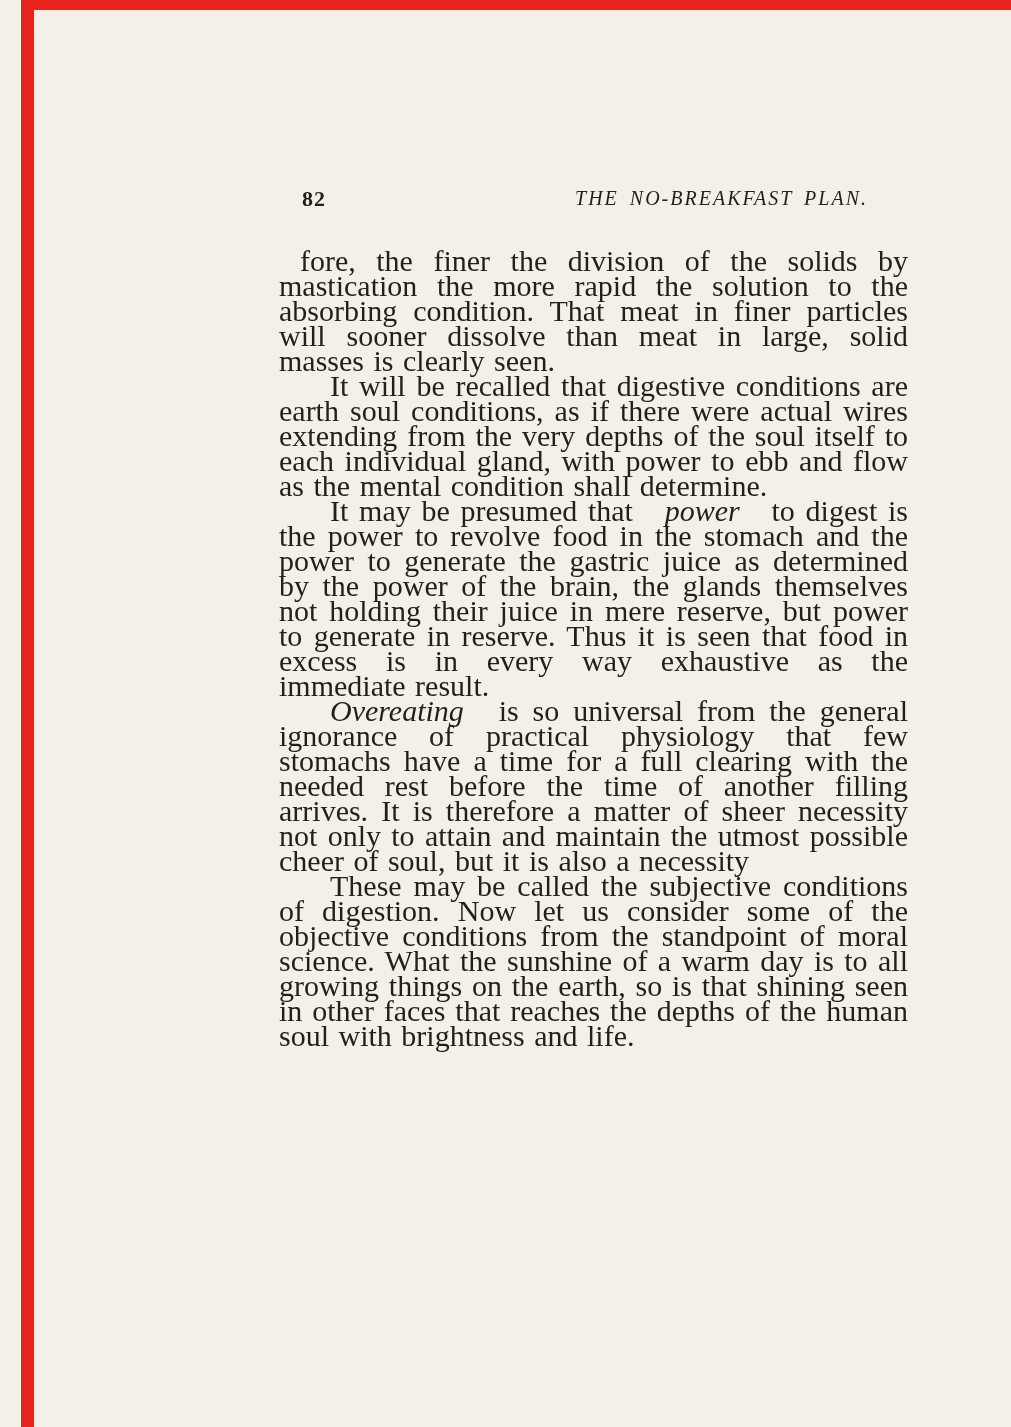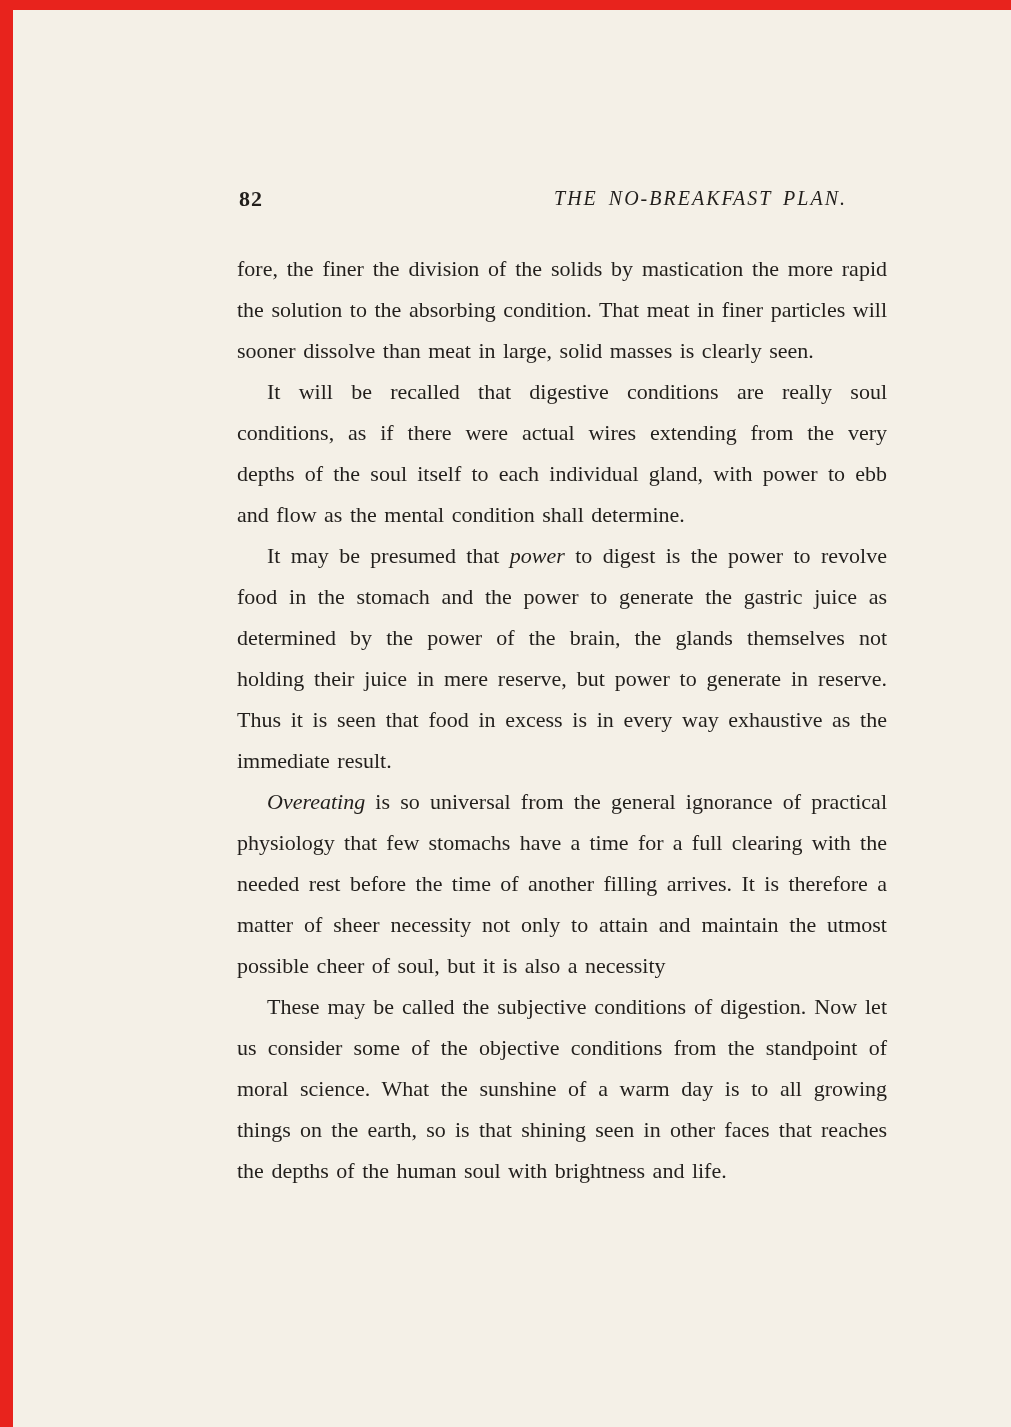--- a/index.html
+++ b/index.html
@@ -1,20 +1,20 @@
 <!DOCTYPE html>
 <html style="--paper: #f4f0e7; --ink: #221f1c; --edge_red: #e8231d;"><head>
 <meta charset="utf-8">
 <style>
   :root {
     --paper: #f4f0e7;
     --ink: #221f1c;
     --edge_red: #e8231d;
   }
-  * { box-sizing: border-box; }
+  * { box-sizing: border-box; margin-left: 21px; }
   html, body { margin: 0; padding: 0; }
   body {
     width: 1011px;
     height: 1427px;
     background: var(--paper);
     font-family: "Liberation Serif", "DejaVu Serif", serif;
     color: var(--ink);
     position: relative;
     overflow: hidden;
   }
@@ -56,22 +56,22 @@
     top: 1px;
     text-align: right;
     font-style: italic;
     font-size: 20px;
     letter-spacing: 2px;
     word-spacing: 4px;
   }
   .text-block p {
     margin: 0;
     text-align: justify;
-    font-size: 22px;
-    line-height: 41px;
+    font-size: 30px;
+    line-height: 25px;
     word-spacing: 2px;
   }
   .text-block p.indent {
     text-indent: 30px;
   }
   .text-block i {
   }
 </style>
 </head>
 <body>
@@ -80,19 +80,19 @@
   <div class="scan-edge-top"></div>
   <div class="scan-edge-left"></div>
 
   <div class="page-content">
     <div class="page-header">
       <span class="page-number">82</span>
       <span class="running-title">THE NO-BREAKFAST PLAN.</span>
     </div>
     <div class="text-block">
         <p class=""><span>fore, the finer the division of the solids by mastication the more rapid the solution to the absorbing condition. That meat in finer particles will sooner dissolve than meat in large, solid masses is clearly seen.</span></p>
-        <p class="indent"><span>It will be recalled that digestive conditions are really soul conditions, as if there were actual wires extending from the very depths of the soul itself to each individual gland, with power to ebb and flow as the mental condition shall determine.</span></p>
+        <p class="indent"><span>It will be recalled that digestive conditions are earth soul conditions, as if there were actual wires extending from the very depths of the soul itself to each individual gland, with power to ebb and flow as the mental condition shall determine.</span></p>
         <p class="indent"><span>It may be presumed that </span><i>power</i><span> to digest is the power to revolve food in the stomach and the power to generate the gastric juice as determined by the power of the brain, the glands themselves not holding their juice in mere reserve, but power to generate in reserve.  Thus it is seen that food in excess is in every way exhaustive as the immediate result.</span></p>
         <p class="indent"><i>Overeating</i><span> is so universal from the general ignorance of practical physiology that few stomachs have a time for a full clearing with the needed rest before the time of another filling arrives.  It is therefore a matter of sheer necessity not only to attain and maintain the utmost possible cheer of soul, but it is also a necessity</span></p>
         <p class="indent"><span>These may be called the subjective conditions of digestion.  Now let us consider some of the objective conditions from the standpoint of moral science. What the sunshine of a warm day is to all growing things on the earth, so is that shining seen in other faces that reaches the depths of the human soul with brightness and life.</span></p>
       </div>
   </div>
 </div>
 
 </body></html>

